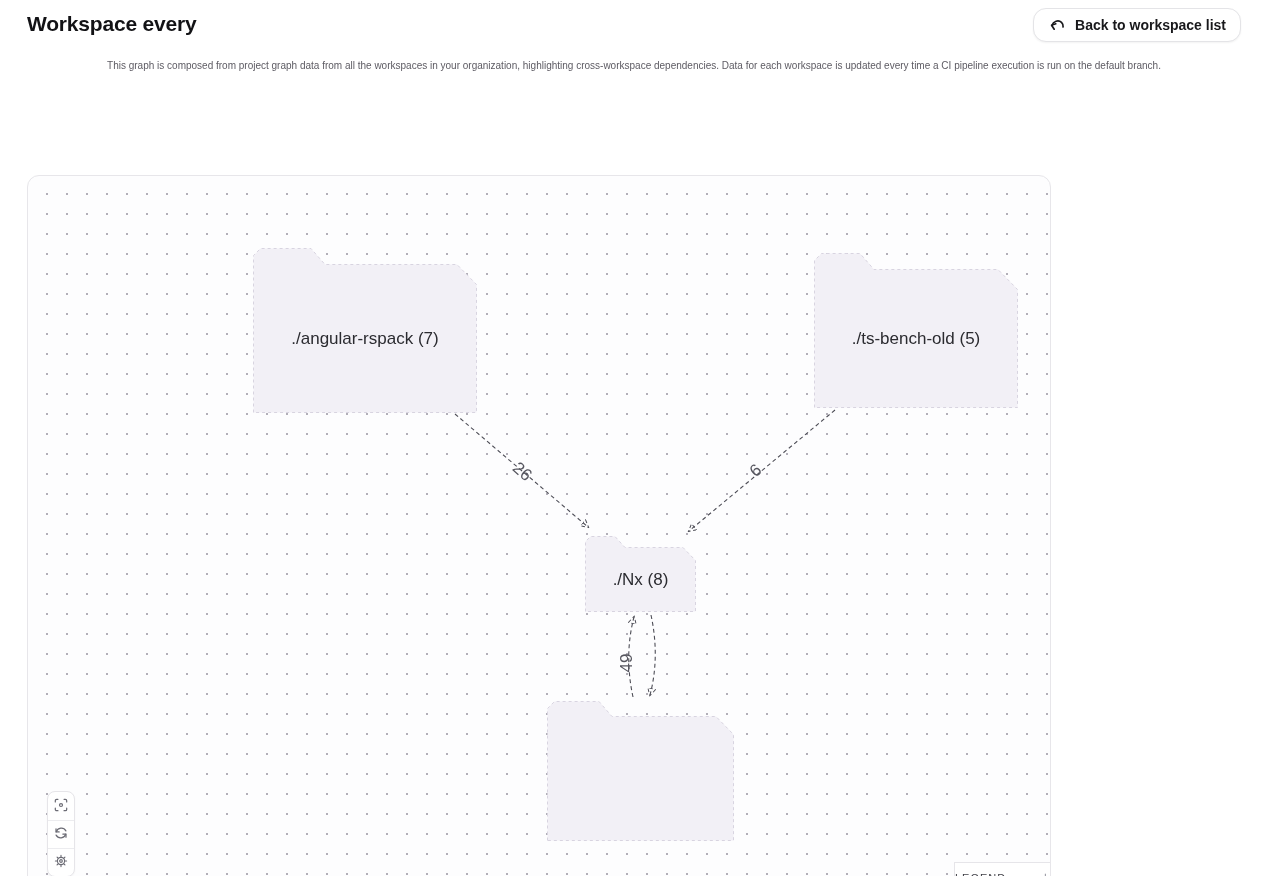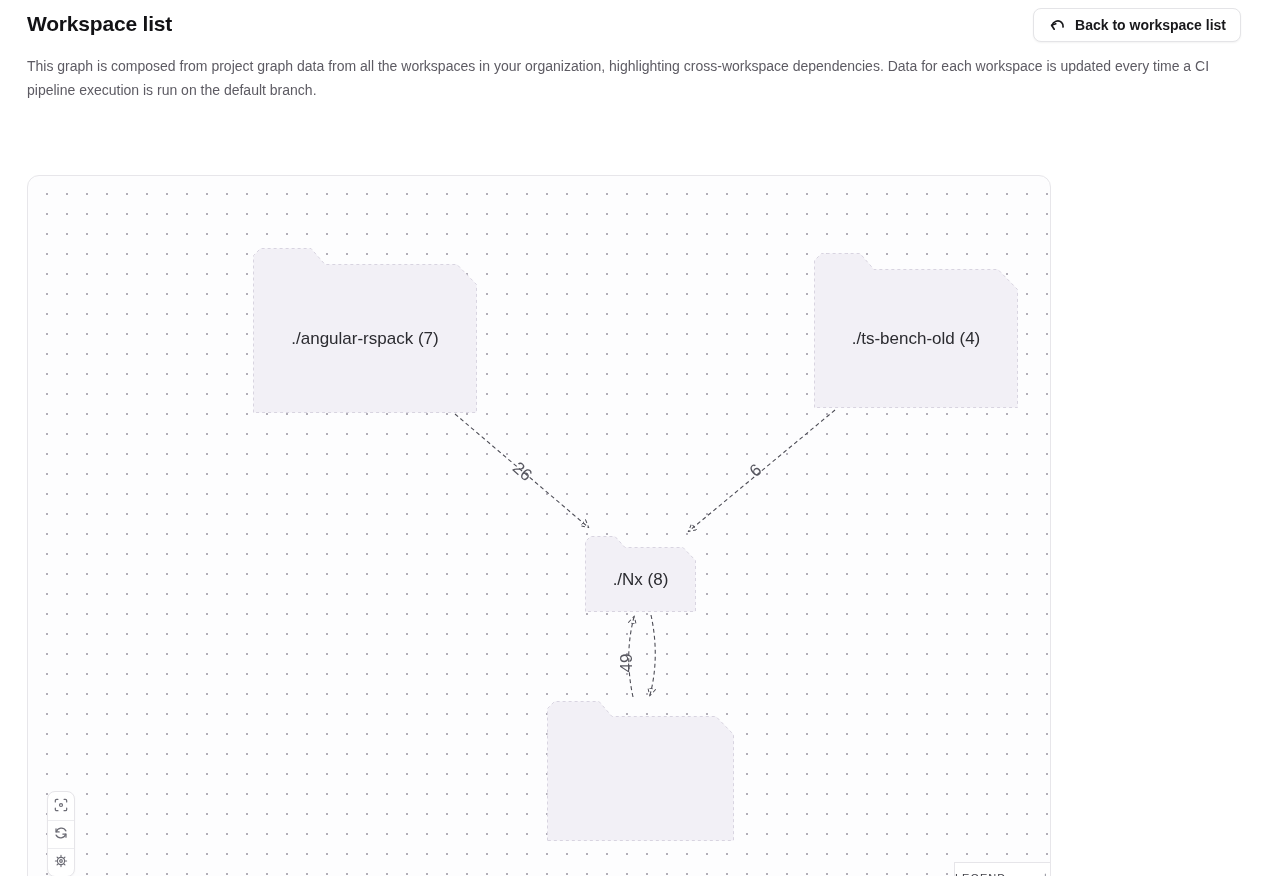--- a/index.html
+++ b/index.html
@@ -7,26 +7,26 @@
     width:1262px;height:876px;position:relative;background:#ffffff;
     font-family:"Liberation Sans", sans-serif;overflow:hidden;
   }
   
   .page-title{
     position:absolute;left:27px;top:12px;margin:0;
     font-size:21px;font-weight:700;letter-spacing:-0.2px;color:#121215;
   }
   .page-desc{
     position:absolute;left:27px;top:54px;width:1214px;margin:0;
-    font-size:14px;line-height:24px;color:#5d5b63;
+    font-size:10px;line-height:24px;color:#5d5b63;text-align:center;
   }
   .back-btn{
     position:absolute;top:8px;right:21px;height:34px;
     display:flex;align-items:center;gap:9px;padding:0 14px;
-    background:#fff;border:1px solid #e4e4e7;border-radius:8px;
+    background:#fff;border:1px solid #e4e4e7;border-radius:13px;
     font-family:inherit;font-size:14px;font-weight:700;color:#18181b;
     box-shadow:0 1px 2px rgba(0,0,0,0.05);cursor:pointer;
   }
   .back-btn .icn{display:flex;align-items:center;}
   
   .canvas{
     position:absolute;left:27px;top:133px;width:1024px;height:718px;
     border:1px solid #e7e6ea;border-radius:12px;background:#fdfdfe;
     background-image:radial-gradient(circle,#b2afb8 1.05px,rgba(178,175,184,0) 1.1px);
     background-size:20px 20px;background-position:9px 8px;
@@ -65,21 +65,21 @@
     display:flex;align-items:center;justify-content:space-between;gap:7px;cursor:pointer;
   }
   .legend .legend-text{
     font-size:11px;font-weight:500;letter-spacing:1px;color:#3f3f46;
   }
   .legend .plus{font-size:16px;font-weight:400;color:#a1a1aa;line-height:1;}
 </style>
 </head>
 <body>
 
-<h1 class="page-title">Workspace list</h1>
+<h1 class="page-title">Workspace every</h1>
 
 <button class="back-btn">
   <span class="icn">
     <svg width="18" height="18" viewBox="0 0 18 18" fill="none" stroke="#18181b" stroke-width="1.7" stroke-linecap="round" stroke-linejoin="round">
       <path d="M6.2 13.2 L3.6 9.2 L7.8 7.8"></path>
       <path d="M3.9 9.4 C5.3 5.2 10.4 3.4 13.5 6.4 C14.8 7.7 15.3 9.3 15.1 11"></path>
     </svg>
   </span>
   <span>Back to workspace list</span>
 </button>
@@ -105,21 +105,21 @@
       <path d="M0.5 164.5 V7.5 L7.5 0.5 H58 L72 16.5 H204 L223.5 36.5 V164.5 Z"></path>
     </svg>
     <span class="node-label" style="top:16px">./angular-rspack (7)</span>
   </div>
 
 
   <div class="node" style="left:786px;top:77px;width:204px;height:155px">
     <svg width="204" height="155">
       <path d="M0.5 154.5 V7.5 L7.5 0.5 H46 L60 16.5 H184 L203.5 36.5 V154.5 Z"></path>
     </svg>
-    <span class="node-label" style="top:16px">./ts-bench-old (4)</span>
+    <span class="node-label" style="top:16px">./ts-bench-old (5)</span>
   </div>
 
   <div class="node" style="left:557px;top:360px;width:111px;height:76px">
     <svg width="111" height="76">
       <path d="M0.5 75.5 V5.5 L5.5 0.5 H30 L40 11.5 H98 L110.5 24.5 V75.5 Z"></path>
     </svg>
     <span class="node-label" style="top:11px">./Nx (8)</span>
   </div>
 
   <div class="node" style="left:519px;top:525px;width:187px;height:140px">

